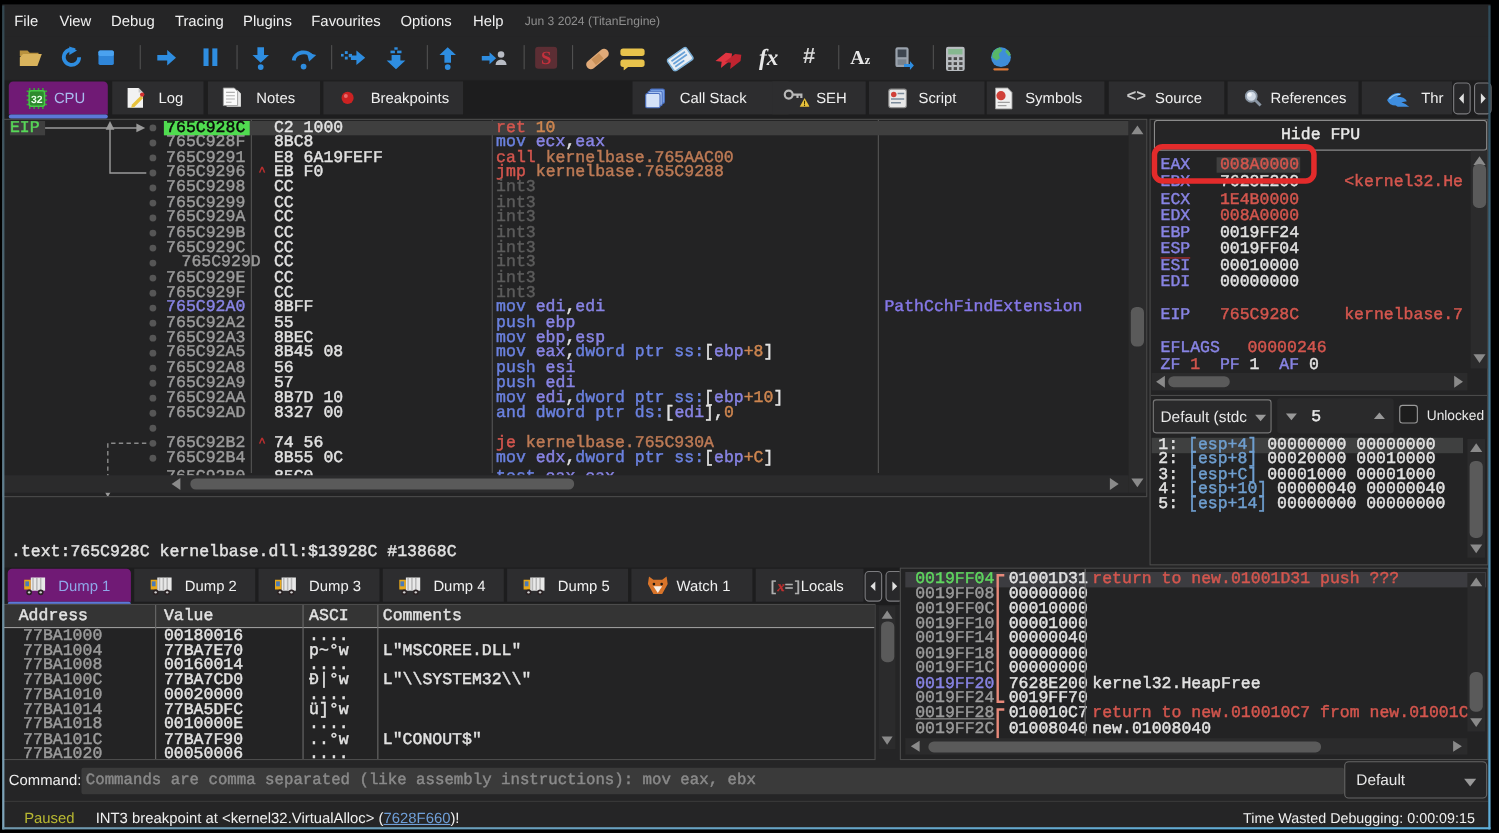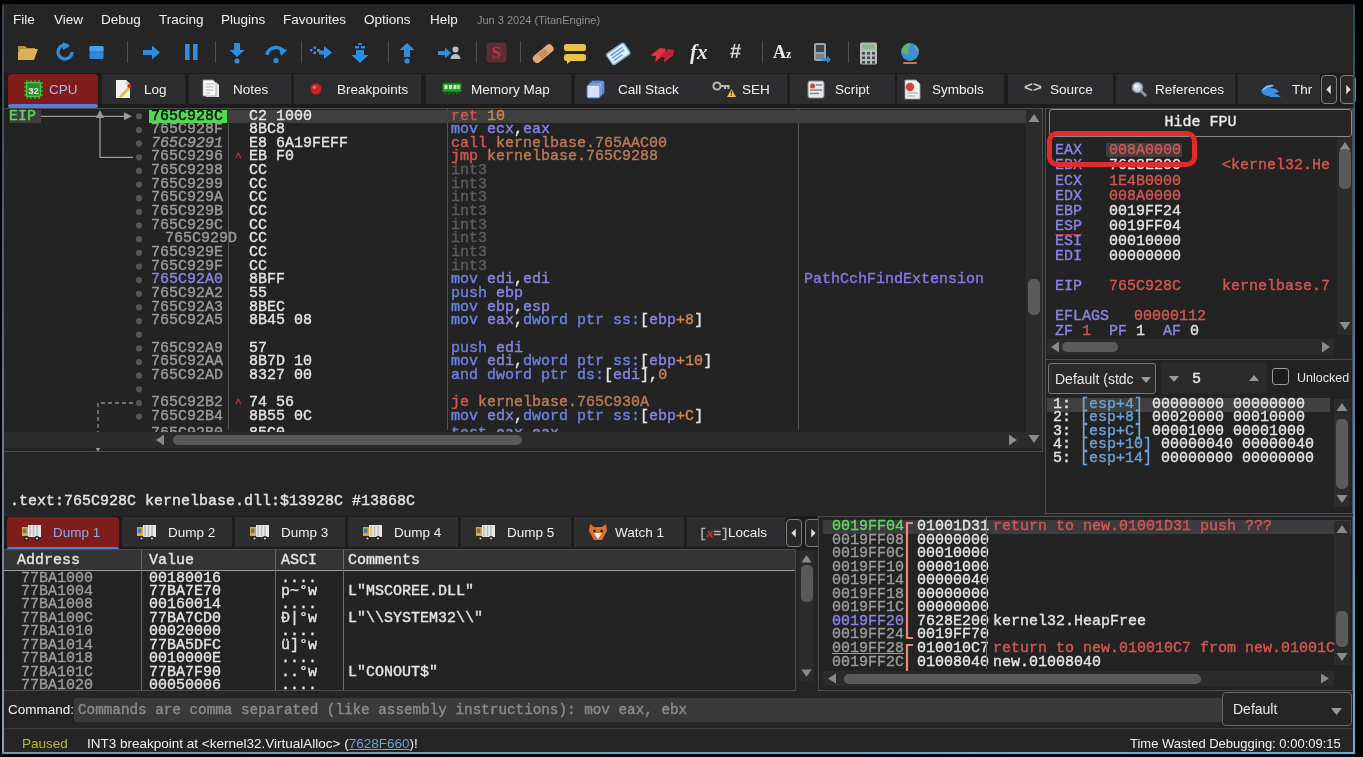--- a/index.html
+++ b/index.html
@@ -7,21 +7,21 @@
   #bl{position:absolute;left:2px;top:5px;width:2px;height:749px;background:linear-gradient(#32464f,#7fa6bc);}
   #br{position:absolute;left:1353px;top:5px;width:2px;height:749px;background:linear-gradient(#2e4a58,#5fb0dc);}
   #bb{position:absolute;left:2px;top:752px;width:1353px;height:2px;background:linear-gradient(90deg,#6f96ab,#5fb0dc);}
   .abs{position:absolute;}
   .mitem{position:absolute;top:6px;font-size:13.5px;color:#f0f0f0;white-space:pre;}
   #toolbar{position:absolute;left:3px;top:33px;width:1350px;height:39px;background:#252526;}
   .tsep{position:absolute;top:8px;width:1px;height:22px;background:#505050;}
   .ticon{position:absolute;top:9px;}
   #tabbar{position:absolute;left:3px;top:73px;width:1350px;height:35px;background:#1d1d1e;}
   .tab{position:absolute;top:1px;height:30px;background:#2d2d2f;color:#f0f0f0;font-size:13.5px;}
-  .tab.active{background:#7f1d1d;border-radius:4px 4px 0 0;}
+  .tab.active{background:#701a75;border-radius:4px 4px 0 0;}
   .tab .tlabel{position:absolute;top:8px;white-space:pre;}
   .tabu{position:absolute;height:4px;background:#5b79d8;border-radius:2px;}
   .scrollbtn{position:absolute;background:#28282a;border:1px solid #7d7d80;border-radius:4px;box-sizing:border-box;}
   .scrollbtn .ar{position:absolute;left:0;top:0;width:100%;height:100%;}
   .pane{position:absolute;background:#232324;border:1px solid #4c4c4c;box-sizing:border-box;overflow:hidden;}
   .row{position:absolute;white-space:pre;font-size:15px;line-height:13.6px;height:13.6px;}
   .row span{top:0;}
   .vline{position:absolute;width:1px;background:#555;}
   .hline{position:absolute;height:1px;background:#555;}
   .sbtrack{position:absolute;background:#2b2b2c;}
@@ -193,38 +193,20 @@
       <path d="M3.5 5 h8 M3.5 8 h8 M3.5 11 h8 M3.5 14 h5" stroke="#b0b0b0" stroke-width="1"></path>
     </svg>
     <span class="tlabel" style="left:44px">Notes</span>
   </div>
   <div class="tab" style="left:291px;width:127px;">
     <svg class="abs" style="left:15px;top:8px" width="14" height="14" viewBox="0 0 14 14">
       <circle cx="7" cy="7" r="5.5" fill="#cc2222"></circle>
         <circle cx="5.4" cy="5.2" r="1.8" fill="#e86a6a"></circle>
     </svg>
     <span class="tlabel" style="left:43px">Breakpoints</span>
-  </div>
-  <div class="tab" style="left:423px;width:145px;">
-    <svg class="abs" style="left:16px;top:8px" width="20" height="14" viewBox="0 0 20 14">
-      <rect x="0.5" y="1" width="19" height="9" rx="1.5" fill="#2f9e2f" stroke="#185c18" stroke-width="1"></rect>
-      <g fill="#c8ecc8">
-          <rect x="2.5" y="3" width="3" height="4"></rect>
-          <rect x="7" y="3" width="3" height="4"></rect>
-          <rect x="11.5" y="3" width="3" height="4"></rect>
-          <rect x="15.5" y="3" width="2" height="4"></rect>
-        </g>
-      <g fill="#185c18">
-          <rect x="2" y="10" width="2" height="3"></rect>
-          <rect x="6" y="10" width="2" height="3"></rect>
-          <rect x="10" y="10" width="2" height="3"></rect>
-          <rect x="14" y="10" width="2" height="3"></rect>
-        </g>
-    </svg>
-    <span class="tlabel" style="left:45px">Memory Map</span>
   </div>
   <div class="tab" style="left:572px;width:142px;text-decoration:underline;">
     <svg class="abs" style="left:11px;top:6px" width="19" height="19" viewBox="0 0 19 19">
       <rect x="5" y="1" width="13" height="13" rx="1.5" fill="#7fa8e8" stroke="#4a6fc0" stroke-width="1"></rect>
       <rect x="3" y="3" width="13" height="13" rx="1.5" fill="#a8c4f0" stroke="#4a6fc0" stroke-width="1"></rect>
       <rect x="1" y="5" width="13" height="13" rx="1.5" fill="#d4e2f8" stroke="#4a6fc0" stroke-width="1"></rect>
     </svg>
     <span class="tlabel" style="left:43px">Call Stack</span>
   </div>
   <div class="tab" style="left:699px;width:85px;">
@@ -316,34 +298,35 @@
 <path d="M93 9 l4 -8 4 8 z" fill="#9a9a9a"></path>
 <path d="M130 294.0 H95 V336" stroke="#8a8a8a" stroke-width="1.3" fill="none" stroke-dasharray="4 3"></path>
 <path d="M90 334 l5 9 5 -9 z" fill="#9a9a9a"></path>
 </svg>
 <div class="abs mono" style="left:6px;top:1px;width:32px;height:13px;background:#3f3f3f;color:#58d858;font-size:15px;line-height:13px;">EIP</div>
 <div class="vline" style="left:225px;top:0;height:321px;"></div>
 <div class="vline" style="left:444px;top:0;height:321px;"></div>
 <div class="vline" style="left:795px;top:0;height:321px;"></div>
 <div class="row mono" style="left:146px;top:0.50px;width:877px;background:#3f3f3f;"><span class="abs" style="left:0px;top:0px;width:78px;height:13.6px;background:#50dc50;"></span><span class="abs" style="left:2px;color:#0a0a0a;">765C928C</span><span class="abs white" style="left:100px;">C2 1000</span><span class="abs" style="left:302px;"><span class="red">ret</span><span class="orange"> 10</span></span></div>
 <div class="row mono" style="left:146px;top:14.15px;width:877px;"><span class="abs gray" style="left:2px;">765C928F</span><span class="abs white" style="left:100px;">8BC8</span><span class="abs" style="left:302px;"><span class="blue">mov</span><span class="purp"> ecx</span><span class="white">,</span><span class="purp">eax</span></span></div>
-<div class="row mono" style="left:146px;top:27.80px;width:877px;"><span class="abs gray" style="left:2px;font-style:italic;">765C9291</span><span class="abs white" style="left:100px;">E8 6A19FEFF</span><span class="abs" style="left:302px;"><span class="red">call</span><span class="white"> </span><span class="rust">kernelbase.765AAC00</span></span></div>
+<div class="row mono" style="left:146px;top:27.80px;width:877px;"><span class="abs gray" style="left:2px;">765C9291</span><span class="abs white" style="left:100px;">E8 6A19FEFF</span><span class="abs" style="left:302px;"><span class="red">call</span><span class="white"> </span><span class="rust">kernelbase.765AAC00</span></span></div>
 <div class="row mono" style="left:146px;top:41.45px;width:877px;"><span class="abs gray" style="left:2px;">765C9296</span><span class="abs" style="left:86px;color:#c03030;font-size:11px;top:1px;">^</span><span class="abs white" style="left:100px;">EB F0</span><span class="abs" style="left:302px;"><span class="red">jmp</span><span class="white"> </span><span class="rust">kernelbase.765C9288</span></span></div>
 <div class="row mono" style="left:146px;top:55.10px;width:877px;"><span class="abs gray" style="left:2px;">765C9298</span><span class="abs white" style="left:100px;">CC</span><span class="abs" style="left:302px;"><span class="dim">int3</span></span></div>
 <div class="row mono" style="left:146px;top:68.75px;width:877px;"><span class="abs gray" style="left:2px;">765C9299</span><span class="abs white" style="left:100px;">CC</span><span class="abs" style="left:302px;"><span class="dim">int3</span></span></div>
 <div class="row mono" style="left:146px;top:82.40px;width:877px;"><span class="abs gray" style="left:2px;">765C929A</span><span class="abs white" style="left:100px;">CC</span><span class="abs" style="left:302px;"><span class="dim">int3</span></span></div>
 <div class="row mono" style="left:146px;top:96.05px;width:877px;"><span class="abs gray" style="left:2px;">765C929B</span><span class="abs white" style="left:100px;">CC</span><span class="abs" style="left:302px;"><span class="dim">int3</span></span></div>
 <div class="row mono" style="left:146px;top:109.70px;width:877px;"><span class="abs gray" style="left:2px;">765C929C</span><span class="abs white" style="left:100px;">CC</span><span class="abs" style="left:302px;"><span class="dim">int3</span></span></div>
 <div class="row mono" style="left:146px;top:123.35px;width:877px;"><span class="abs gray" style="left:16px;">765C929D</span><span class="abs white" style="left:100px;">CC</span><span class="abs" style="left:302px;"><span class="dim">int3</span></span></div>
 <div class="row mono" style="left:146px;top:137.00px;width:877px;"><span class="abs gray" style="left:2px;">765C929E</span><span class="abs white" style="left:100px;">CC</span><span class="abs" style="left:302px;"><span class="dim">int3</span></span></div>
 <div class="row mono" style="left:146px;top:150.65px;width:877px;"><span class="abs gray" style="left:2px;">765C929F</span><span class="abs white" style="left:100px;">CC</span><span class="abs" style="left:302px;"><span class="dim">int3</span></span></div>
 <div class="row mono" style="left:146px;top:164.30px;width:877px;"><span class="abs purp" style="left:2px;">765C92A0</span><span class="abs white" style="left:100px;">8BFF</span><span class="abs" style="left:302px;"><span class="blue">mov</span><span class="purp"> edi</span><span class="white">,</span><span class="purp">edi</span></span><span class="abs cmt" style="left:655px;">PathCchFindExtension</span></div>
 <div class="row mono" style="left:146px;top:177.95px;width:877px;"><span class="abs gray" style="left:2px;">765C92A2</span><span class="abs white" style="left:100px;">55</span><span class="abs" style="left:302px;"><span class="blue">push</span><span class="purp"> ebp</span></span></div>
 <div class="row mono" style="left:146px;top:191.60px;width:877px;"><span class="abs gray" style="left:2px;">765C92A3</span><span class="abs white" style="left:100px;">8BEC</span><span class="abs" style="left:302px;"><span class="blue">mov</span><span class="purp"> ebp</span><span class="white">,</span><span class="purp">esp</span></span></div>
 <div class="row mono" style="left:146px;top:205.25px;width:877px;"><span class="abs gray" style="left:2px;">765C92A5</span><span class="abs white" style="left:100px;">8B45 08</span><span class="abs" style="left:302px;"><span class="blue">mov</span><span class="purp"> eax</span><span class="white">,</span><span class="blue">dword ptr ss:</span><span class="white">[</span><span class="purp">ebp</span><span class="orange">+8</span><span class="white">]</span></span></div>
+<div class="row mono" style="left:146px;top:218.90px;width:877px;"><span class="abs gray" style="left:2px;">765C92A8</span><span class="abs white" style="left:100px;">56</span><span class="abs" style="left:302px;"><span class="blue">push</span><span class="purp"> esi</span></span></div>
 <div class="row mono" style="left:146px;top:232.55px;width:877px;"><span class="abs gray" style="left:2px;">765C92A9</span><span class="abs white" style="left:100px;">57</span><span class="abs" style="left:302px;"><span class="blue">push</span><span class="purp"> edi</span></span></div>
 <div class="row mono" style="left:146px;top:246.20px;width:877px;"><span class="abs gray" style="left:2px;">765C92AA</span><span class="abs white" style="left:100px;">8B7D 10</span><span class="abs" style="left:302px;"><span class="blue">mov</span><span class="purp"> edi</span><span class="white">,</span><span class="blue">dword ptr ss:</span><span class="white">[</span><span class="purp">ebp</span><span class="orange">+10</span><span class="white">]</span></span></div>
 <div class="row mono" style="left:146px;top:259.85px;width:877px;"><span class="abs gray" style="left:2px;">765C92AD</span><span class="abs white" style="left:100px;">8327 00</span><span class="abs" style="left:302px;"><span class="blue">and</span><span class="white"> </span><span class="blue">dword ptr ds:</span><span class="white">[</span><span class="purp">edi</span><span class="white">]</span><span class="white">,</span><span class="orange">0</span></span></div>
 <div class="row mono" style="left:146px;top:273.50px;width:877px;margin-top:44px;"><span class="abs gray" style="left:2px;">765C92B0</span><span class="abs white" style="left:100px;">85C0</span><span class="abs" style="left:302px;"><span class="blue">test</span><span class="purp"> eax</span><span class="white">,</span><span class="purp">eax</span></span></div>
 <div class="row mono" style="left:146px;top:287.15px;width:877px;"><span class="abs gray" style="left:2px;">765C92B2</span><span class="abs" style="left:86px;color:#c03030;font-size:11px;top:1px;">^</span><span class="abs white" style="left:100px;">74 56</span><span class="abs" style="left:302px;"><span class="red">je</span><span class="white"> </span><span class="rust">kernelbase.765C930A</span></span></div>
 <div class="row mono" style="left:146px;top:300.80px;width:877px;"><span class="abs gray" style="left:2px;">765C92B4</span><span class="abs white" style="left:100px;">8B55 0C</span><span class="abs" style="left:302px;"><span class="blue">mov</span><span class="purp"> edx</span><span class="white">,</span><span class="blue">dword ptr ss:</span><span class="white">[</span><span class="purp">ebp</span><span class="orange">+C</span><span class="white">]</span></span></div>
 <div class="sbtrack" style="left:1023px;top:0;width:16px;height:339px;"></div>
 <svg class="abs" style="left:1023px;top:0" width="16" height="339">
       <path d="M8 5 l5.5 8 h-11 z" fill="#8a8a8a"></path>
       <path d="M8 334 l5.5 -8 h-11 z" fill="#8a8a8a"></path>
@@ -360,21 +343,21 @@
 <div class="abs mono" style="left:3px;top:0px;width:301px;height:26px;border:1px solid #8a8a8a;border-radius:3px;background:#252526;color:#e8e8e8;font-size:15px;text-align:center;line-height:26px;">Hide FPU</div>
 <div class="row mono" style="left:0;top:35.0px;width:300px;"><span class="abs purp" style="left:9px;">EAX</span><span class="abs" style="left:60px;top:-1px;width:76px;height:14px;background:#3f3f3f;"></span><span class="abs red2" style="left:63px;">008A0000</span></div>
 <div class="row mono" style="left:0;top:50.0px;width:300px;"><span class="abs purp" style="left:9px;">EBX</span><span class="abs white" style="left:63px;">7628E200</span><span class="abs red2" style="left:176px;">&lt;kernel32.He</span></div>
 <div class="row mono" style="left:0;top:65.5px;width:300px;"><span class="abs purp" style="left:9px;">ECX</span><span class="abs red2" style="left:63px;">1E4B0000</span></div>
 <div class="row mono" style="left:0;top:80.5px;width:300px;"><span class="abs purp" style="left:9px;">EDX</span><span class="abs red2" style="left:63px;">008A0000</span></div>
 <div class="row mono" style="left:0;top:96.0px;width:300px;"><span class="abs purp" style="left:9px;">EBP</span><span class="abs white" style="left:63px;">0019FF24</span></div>
 <div class="row mono" style="left:0;top:111.0px;width:300px;"><span class="abs purp" style="left:9px;border-bottom:1.6px solid #c03030;">ESP</span><span class="abs white" style="left:63px;">0019FF04</span></div>
 <div class="row mono" style="left:0;top:126.0px;width:300px;"><span class="abs purp" style="left:9px;">ESI</span><span class="abs white" style="left:63px;">00010000</span></div>
 <div class="row mono" style="left:0;top:141.0px;width:300px;"><span class="abs purp" style="left:9px;">EDI</span><span class="abs white" style="left:63px;">00000000</span></div>
 <div class="row mono" style="left:0;top:171.0px;width:300px;"><span class="abs purp" style="left:9px;">EIP</span><span class="abs red2" style="left:63px;">765C928C</span><span class="abs red2" style="left:176px;">kernelbase.7</span></div>
-<div class="row mono" style="left:0;top:201px;width:300px;"><span class="abs purp" style="left:9px;">EFLAGS</span><span class="abs red2" style="left:88px;">00000112</span></div>
+<div class="row mono" style="left:0;top:201px;width:300px;"><span class="abs purp" style="left:9px;">EFLAGS</span><span class="abs red2" style="left:88px;">00000246</span></div>
 <div class="row mono" style="left:0;top:216px;width:300px;"><span class="abs purp" style="left:9px;">ZF</span><span class="abs red2" style="left:36px;">1</span><span class="abs purp" style="left:63px;">PF</span><span class="abs white" style="left:90px;">1</span><span class="abs purp" style="left:117px;">AF</span><span class="abs white" style="left:144px;">0</span></div>
 <div class="abs" style="left:1px;top:22px;width:150px;height:36px;border:5px solid #e32b2b;border-radius:10px;z-index:50;box-sizing:border-box;"></div>
 <div class="sbtrack" style="left:291px;top:28px;width:16px;height:198px;"></div>
 <svg class="abs" style="left:291px;top:28px" width="16" height="198">
       <path d="M8 5 l5.5 8 h-11 z" fill="#8a8a8a"></path>
       <path d="M8 193 l-5.5 -8 h11 z" fill="#8a8a8a"></path>
     </svg>
 <div class="sbthumb" style="left:293px;top:40px;width:12px;height:40px;"></div>
 <div class="sbtrack" style="left:1px;top:230px;width:287px;height:16px;"></div>
 <svg class="abs" style="left:1px;top:230px" width="287" height="16">

